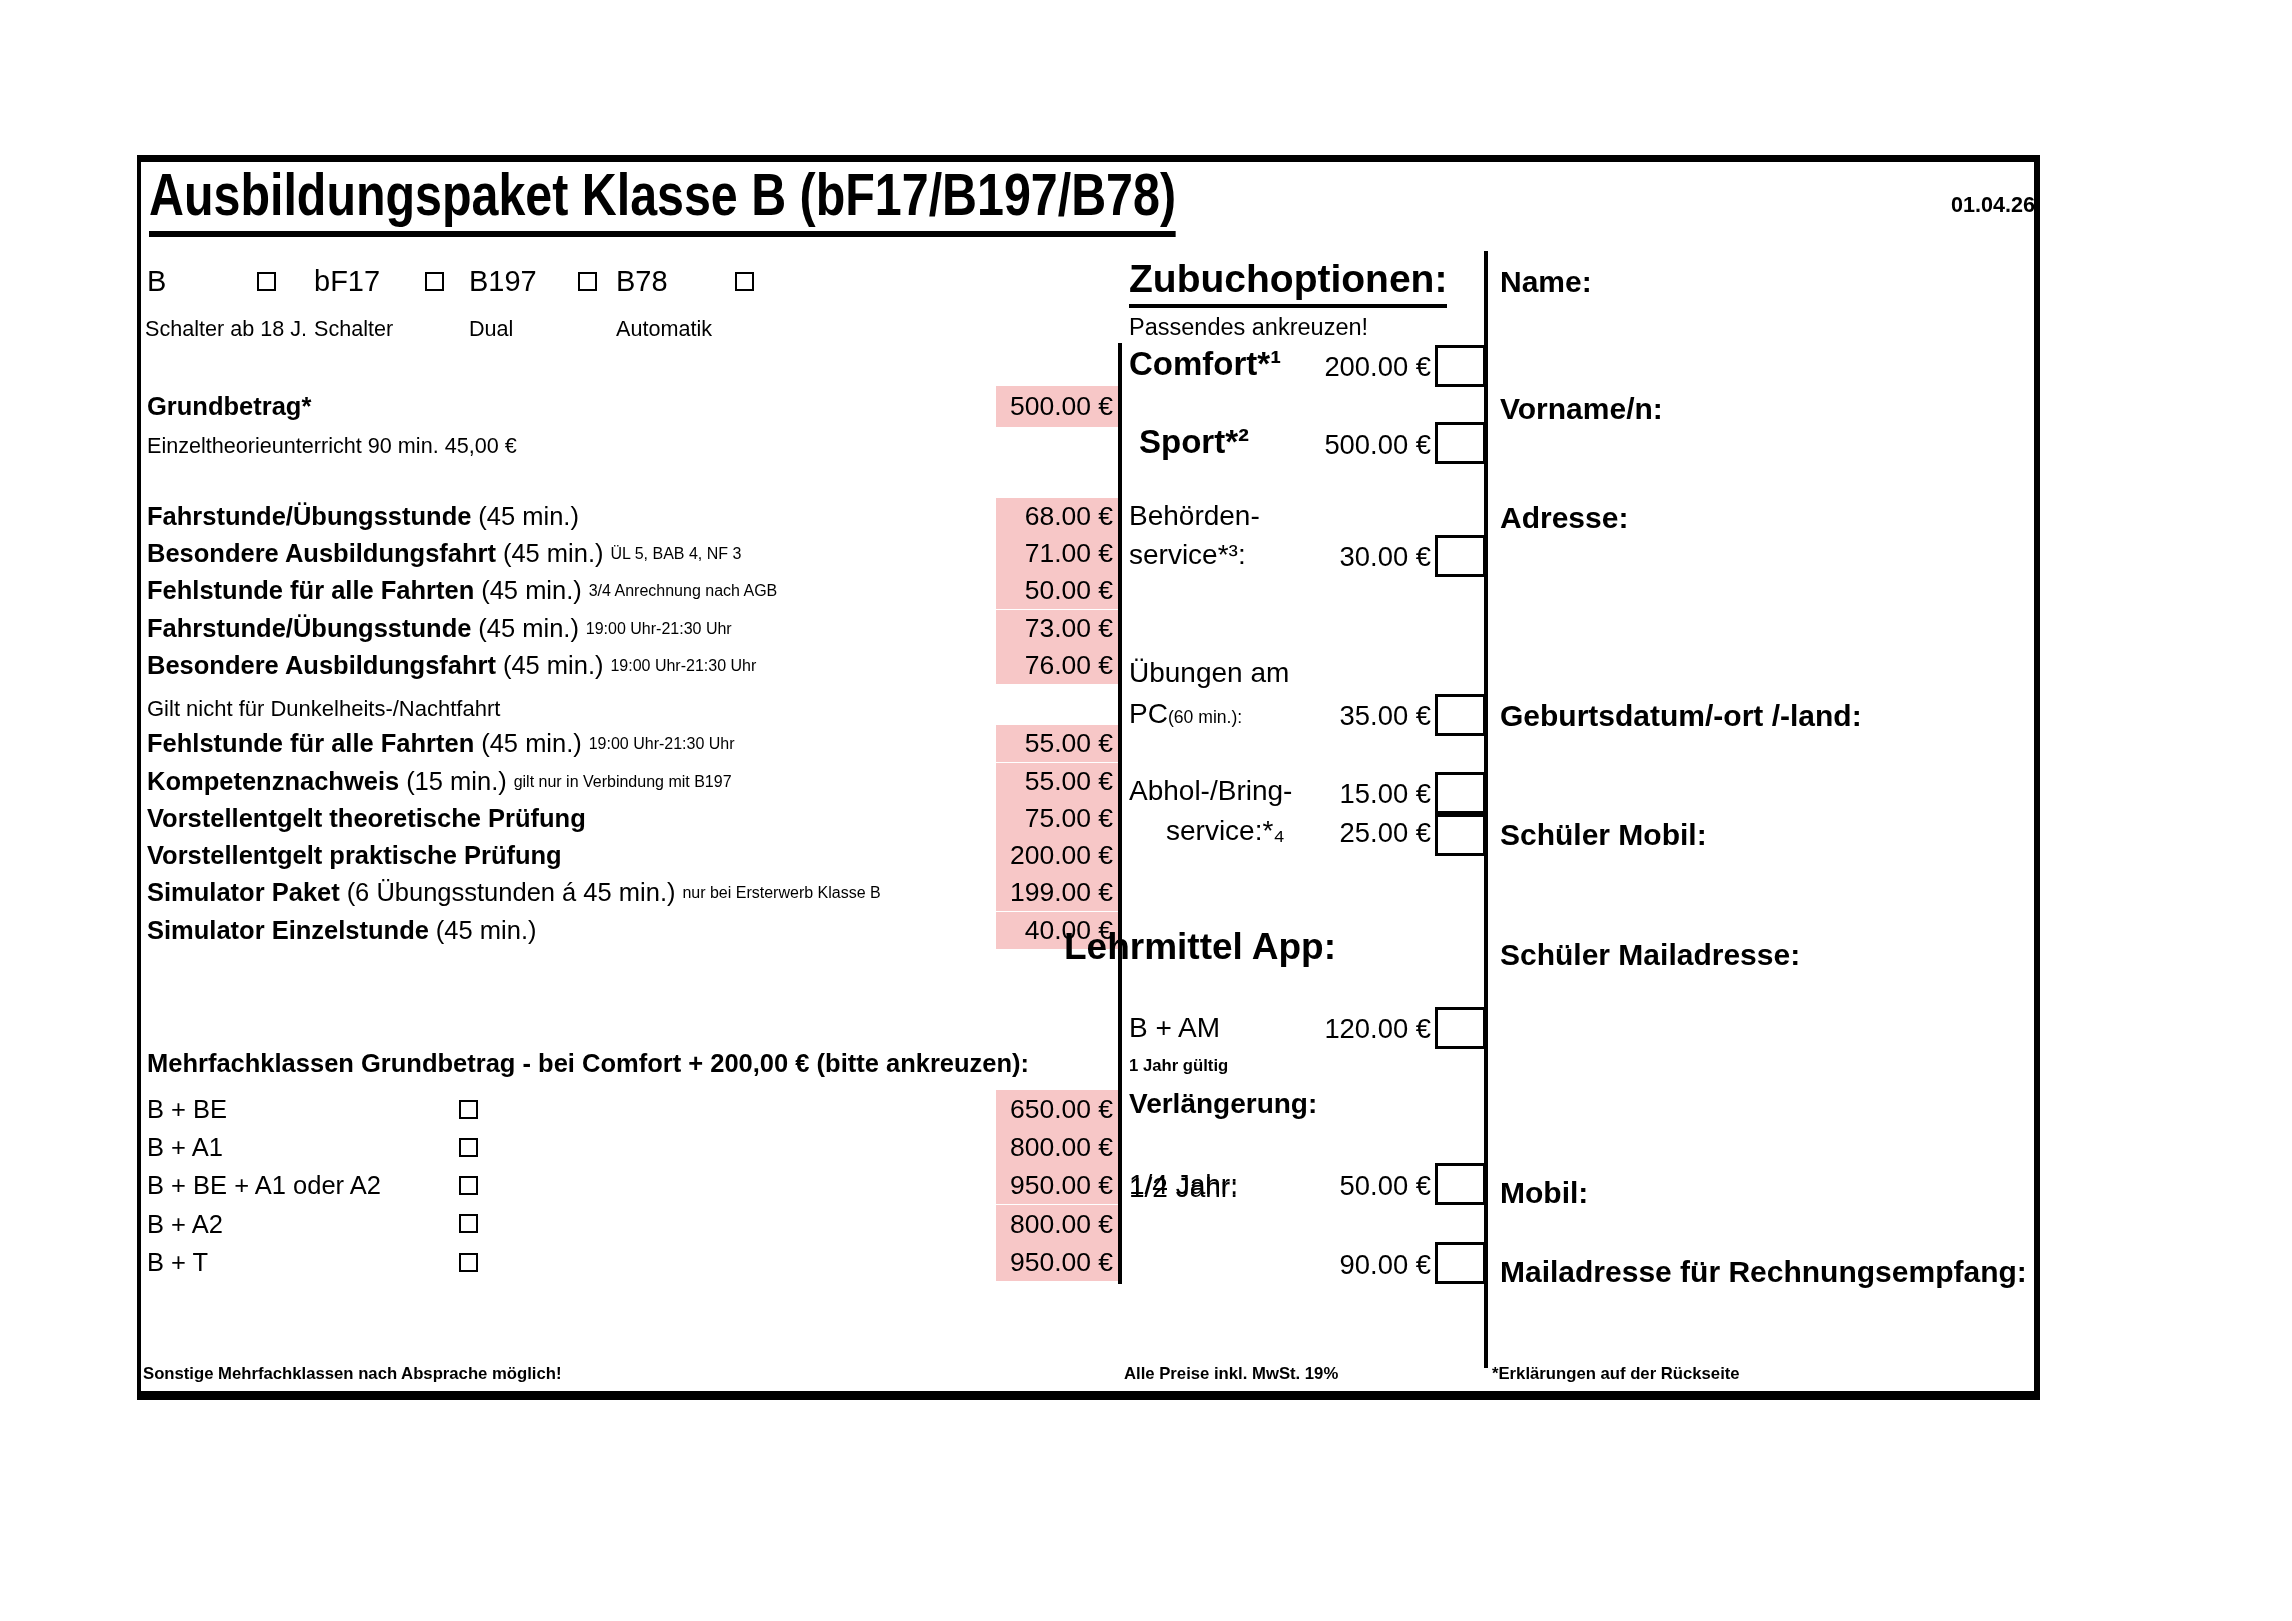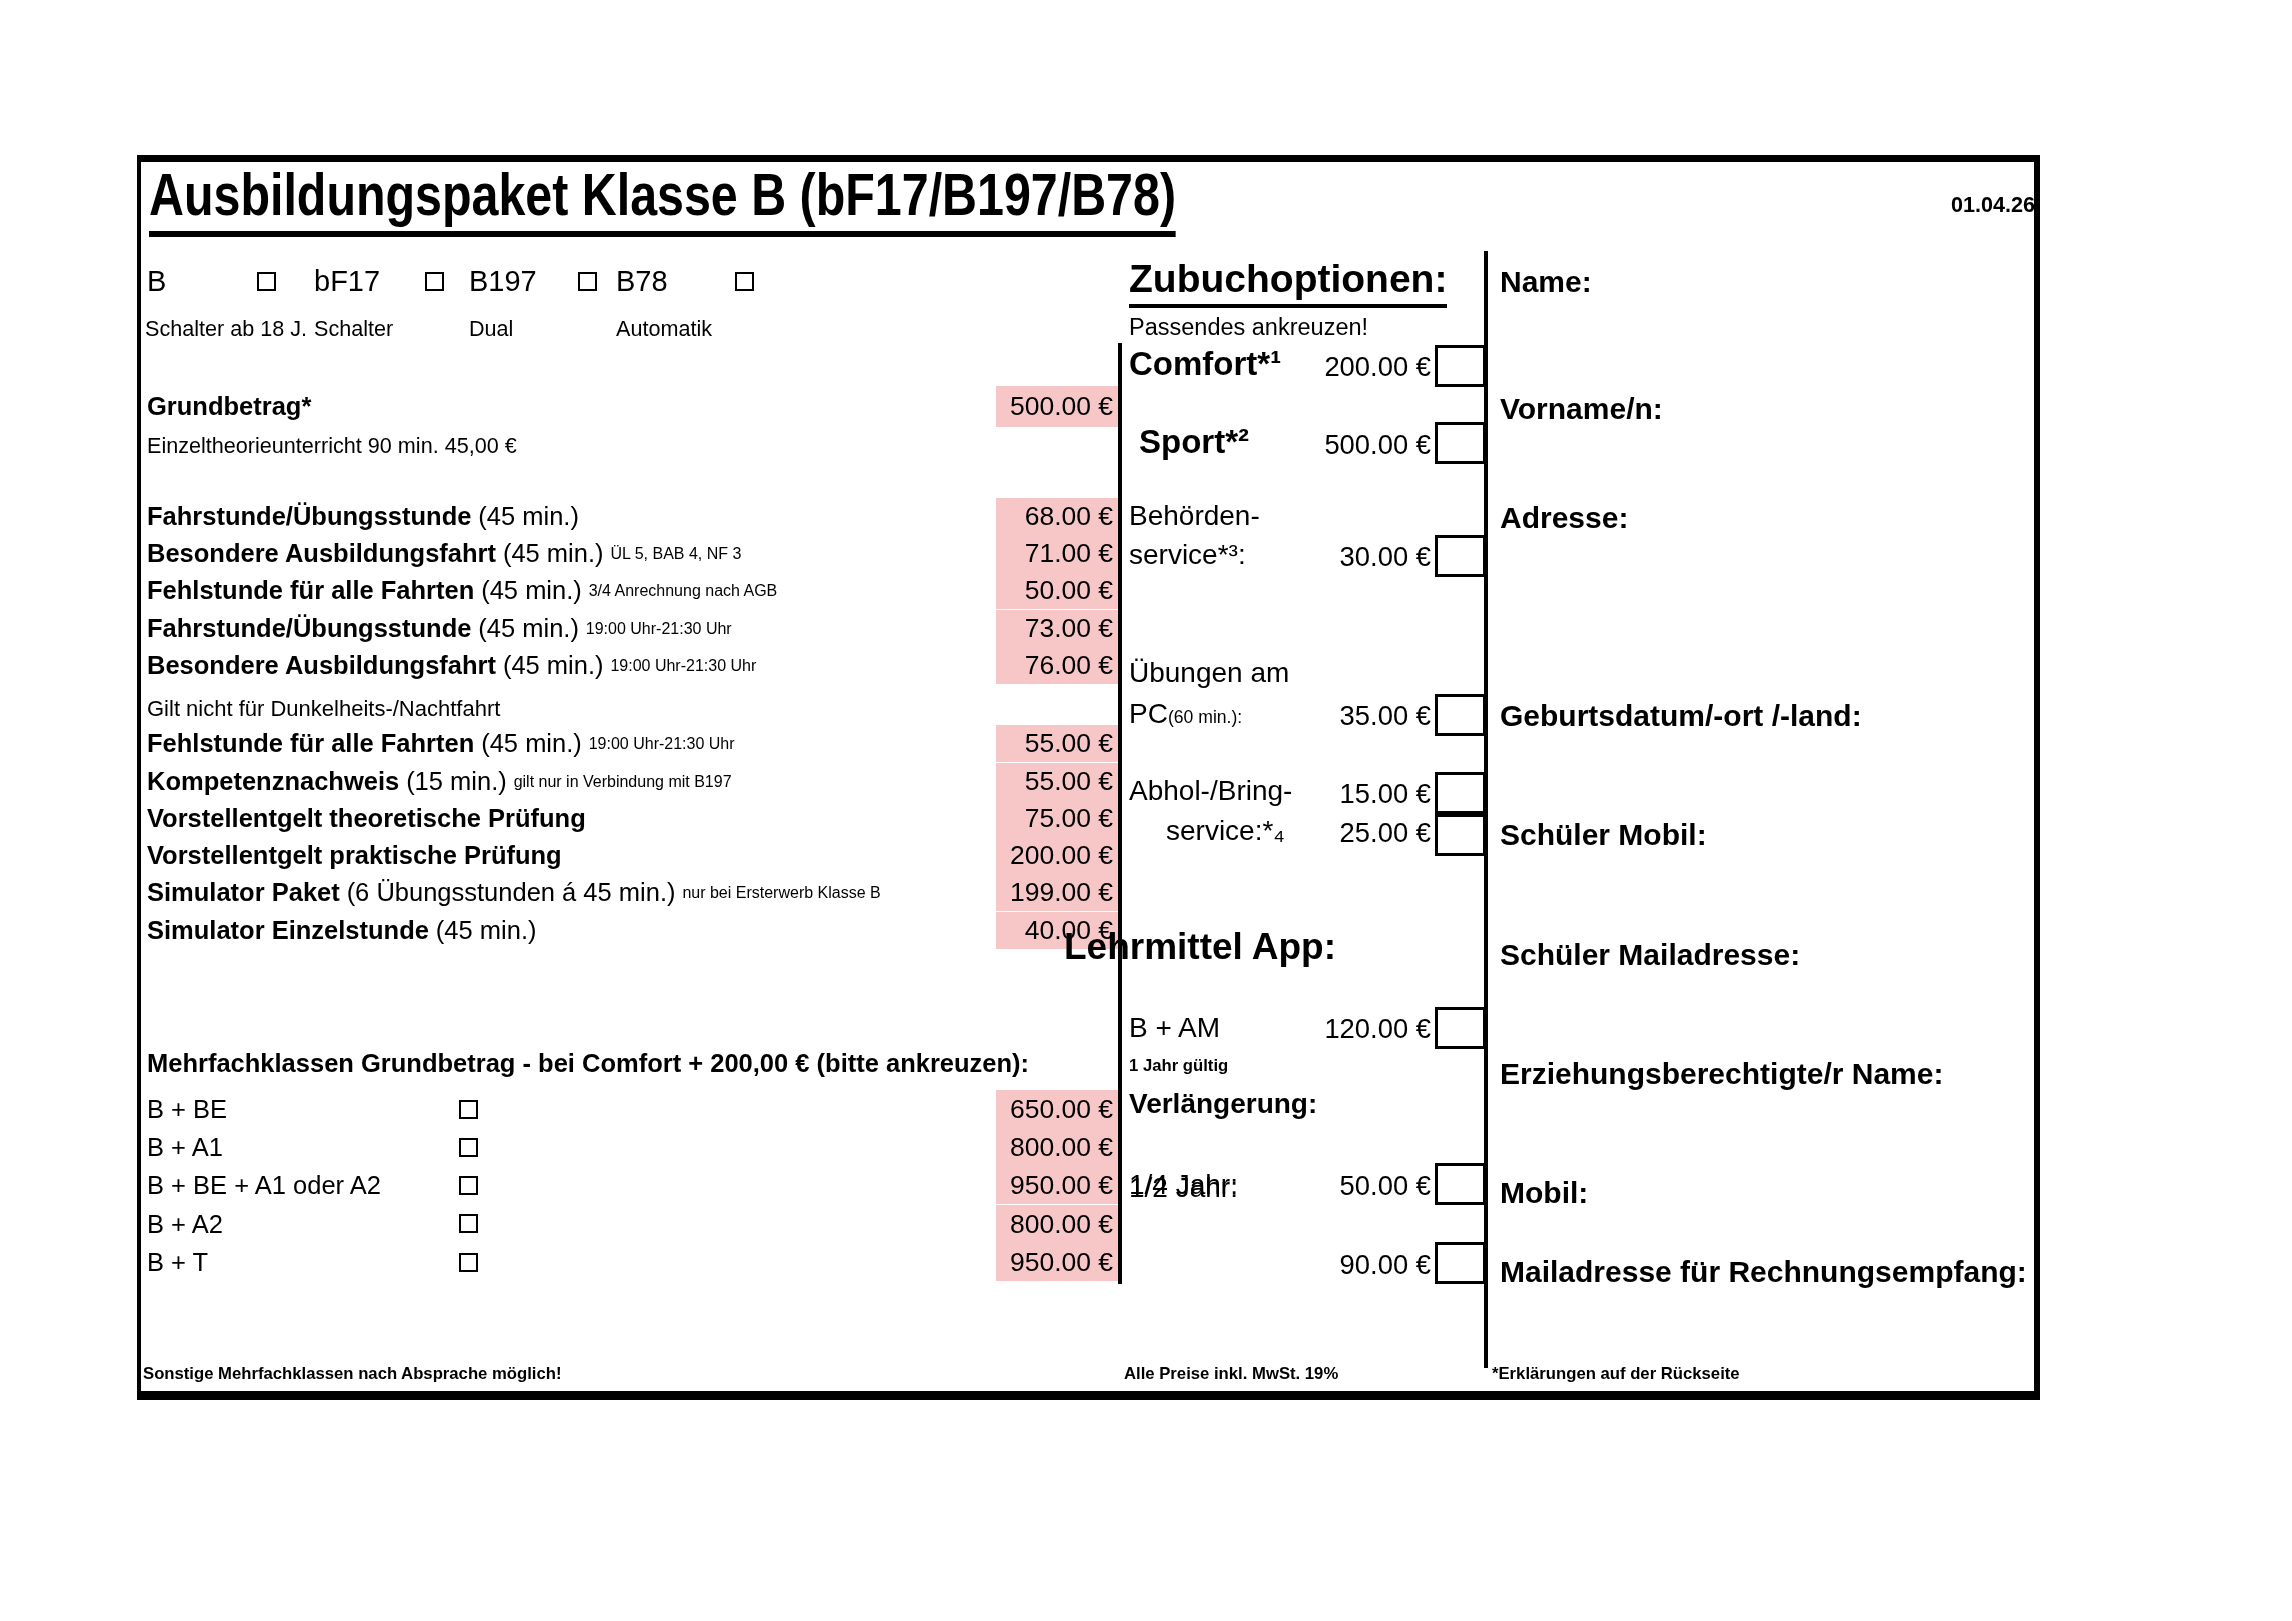--- a/index.html
+++ b/index.html
@@ -210,21 +210,20 @@
   <div class="zlabel" style="top:1172px;">1/2 Jahr:</div>
   <div class="mprice" style="top:1249px;">90.00 €</div>
   <div class="bigbox" style="top:1242px;"></div>
 
   <div class="flabel" style="top:265px;">Name:</div>
   <div class="flabel" style="top:392px;">Vorname/n:</div>
   <div class="flabel" style="top:501px;">Adresse:</div>
   <div class="flabel" style="top:699px;">Geburtsdatum/-ort /-land:</div>
   <div class="flabel" style="top:818px;">Schüler Mobil:</div>
   <div class="flabel" style="top:938px;">Schüler Mailadresse:</div>
-  <div class="flabel" style="top:1057px;">Erziehungsberechtigte/r Name:</div>
   <div class="flabel" style="top:1176px;">Mobil:</div>
   <div class="flabel" style="top:1255px;">Mailadresse für Rechnungsempfang:</div>
 
   <div class="tiny-b" style="left:143px;top:1364px;">Sonstige Mehrfachklassen nach Absprache möglich!</div>
   <div class="tiny-b" style="left:1124px;top:1364px;">Alle Preise inkl. MwSt. 19%</div>
   <div class="tiny-b" style="left:1492px;top:1364px;">*Erklärungen auf der Rückseite</div>
 
 </div>
 
 

